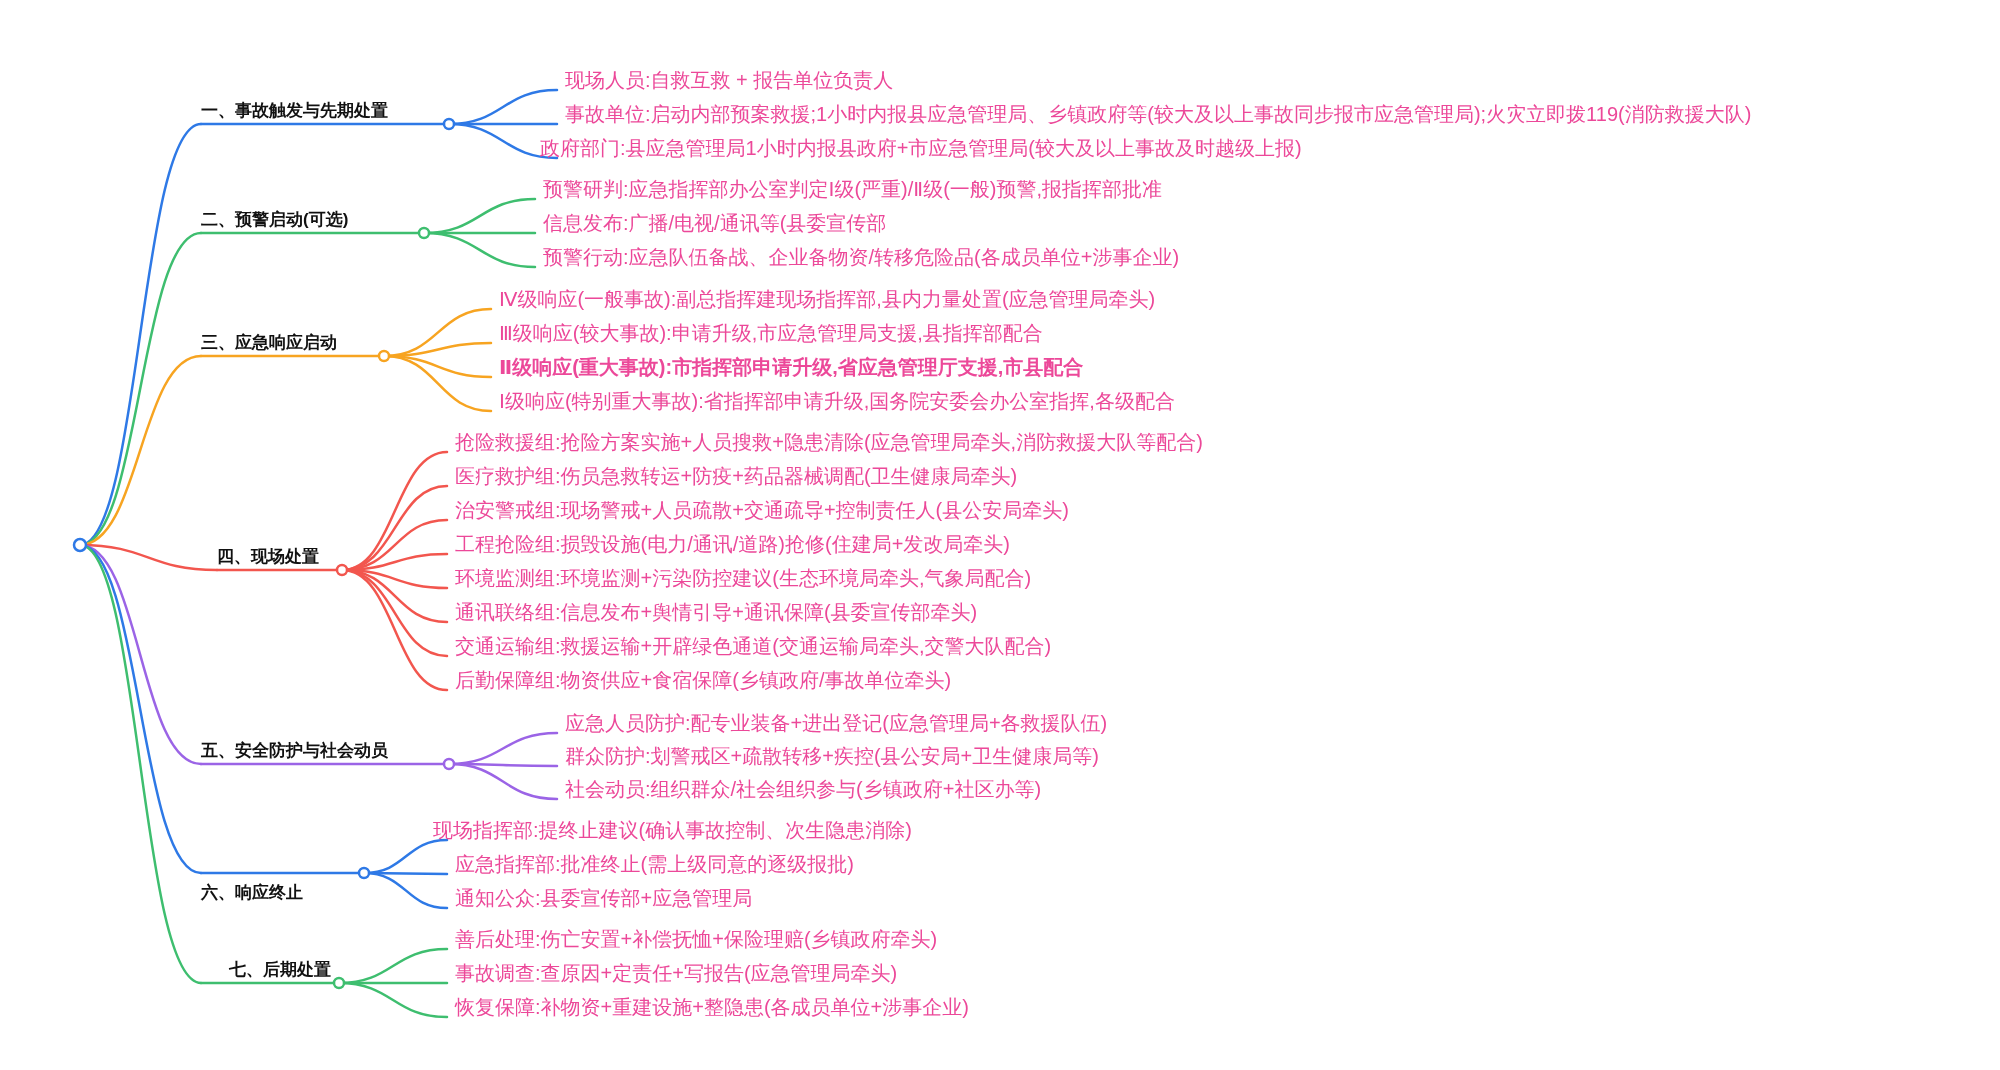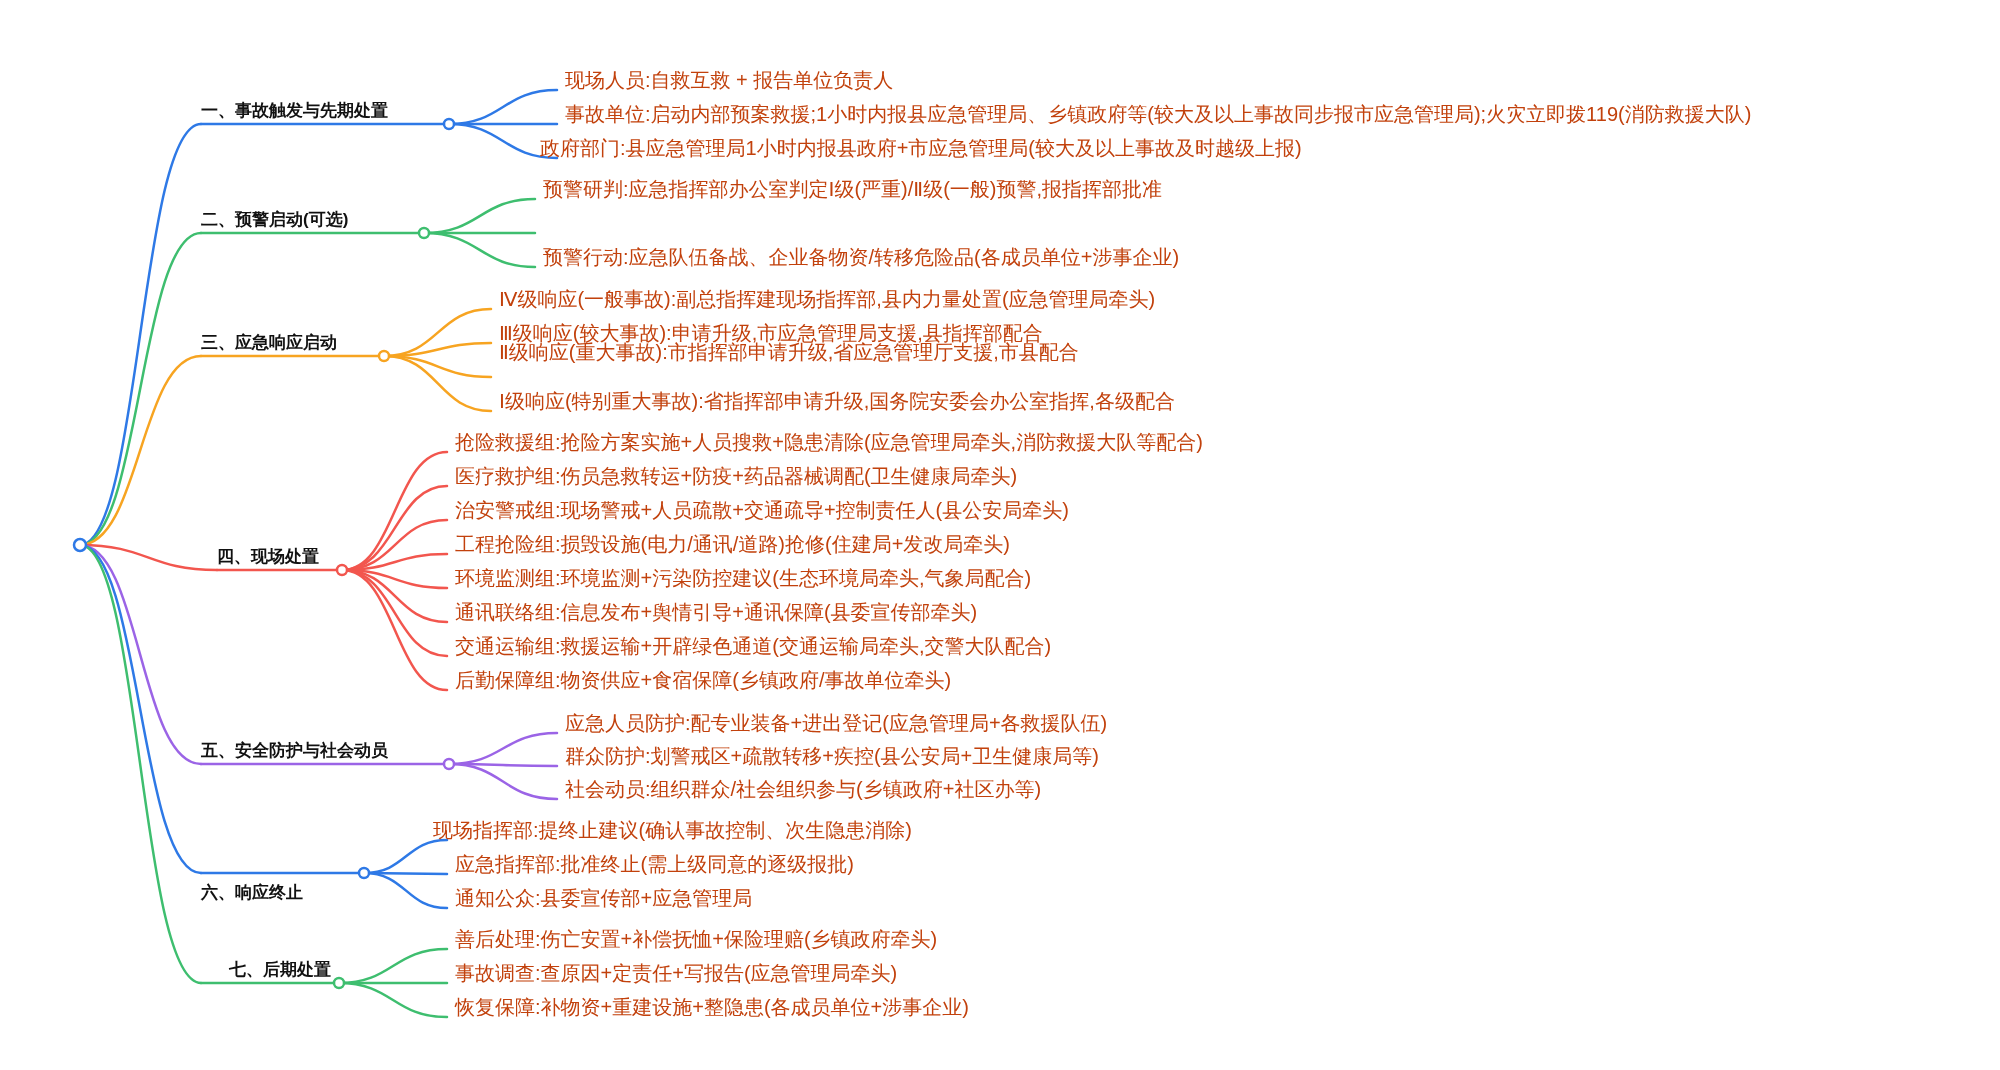--- a/index.html
+++ b/index.html
@@ -8,21 +8,21 @@
   html,body{margin:0;padding:0;background:#ffffff;}
   .canvas{
     position:relative;width:2000px;height:1070px;background:#ffffff;overflow:hidden;
     font-family:"Liberation Sans","DejaVu Sans",sans-serif;
   }
   .links{position:absolute;left:0;top:0;width:2000px;height:1070px;}
   .links path{fill:none;stroke-width:2.5;stroke-linecap:round;}
   .links circle{fill:#ffffff;stroke-width:2.5;}
   .s-blue{stroke:var(--c-blue);} .s-green{stroke:var(--c-green);} .s-orange{stroke:var(--c-orange);}
   .s-red{stroke:var(--c-red);} .s-purple{stroke:var(--c-purple);}
-  .node{position:absolute;white-space:nowrap;color:#c2410c;font-size:20px;line-height:26px;}
+  .node{position:absolute;white-space:nowrap;color:#ec4899;font-size:20px;line-height:26px;}
   .branch-label{font-weight:700;font-size:17px;line-height:26px;color:#111111;}
 </style>
 </head>
 <body>
 
 <div class="canvas">
 
   <svg class="links" viewBox="0 0 2000 1070" xmlns="http://www.w3.org/2000/svg">
 
     <path class="s-blue" d="M80 545 C140 545 140 124 201 124"></path>
@@ -91,25 +91,26 @@
   <div class="node branch-label" style="left:217px;top:544px;">四、现场处置</div>
   <div class="node branch-label" style="left:201px;top:738px;">五、安全防护与社会动员</div>
   <div class="node branch-label" style="left:201px;top:847px;margin-top:33px;">六、响应终止</div>
   <div class="node branch-label" style="left:189px;top:957px;margin-left:40px;">七、后期处置</div>
 
   <div class="node" style="left:565px;top:67px;">现场人员:自救互救 + 报告单位负责人</div>
   <div class="node" style="left:565px;top:101px;">事故单位:启动内部预案救援;1小时内报县应急管理局、乡镇政府等(较大及以上事故同步报市应急管理局);火灾立即拨119(消防救援大队)</div>
   <div class="node" style="left:540px;top:135px;">政府部门:县应急管理局1小时内报县政府+市应急管理局(较大及以上事故及时越级上报)</div>
 
   <div class="node" style="left:543px;top:176px;">预警研判:应急指挥部办公室判定Ⅰ级(严重)/Ⅱ级(一般)预警,报指挥部批准</div>
+  <div class="node" style="left:543px;top:210px;">信息发布:广播/电视/通讯等(县委宣传部</div>
   <div class="node" style="left:543px;top:244px;">预警行动:应急队伍备战、企业备物资/转移危险品(各成员单位+涉事企业)</div>
 
   <div class="node" style="left:499px;top:286px;">Ⅳ级响应(一般事故):副总指挥建现场指挥部,县内力量处置(应急管理局牵头)</div>
   <div class="node" style="left:499px;top:320px;">Ⅲ级响应(较大事故):申请升级,市应急管理局支援,县指挥部配合</div>
-  <div class="node" style="left:499px;top:339px;">Ⅱ级响应(重大事故):市指挥部申请升级,省应急管理厅支援,市县配合</div>
+  <div class="node" style="left:499px;top:354px;font-weight:bold;">Ⅱ级响应(重大事故):市指挥部申请升级,省应急管理厅支援,市县配合</div>
   <div class="node" style="left:499px;top:388px;">Ⅰ级响应(特别重大事故):省指挥部申请升级,国务院安委会办公室指挥,各级配合</div>
 
   <div class="node" style="left:455px;top:429px;">抢险救援组:抢险方案实施+人员搜救+隐患清除(应急管理局牵头,消防救援大队等配合)</div>
   <div class="node" style="left:455px;top:463px;">医疗救护组:伤员急救转运+防疫+药品器械调配(卫生健康局牵头)</div>
   <div class="node" style="left:455px;top:497px;">治安警戒组:现场警戒+人员疏散+交通疏导+控制责任人(县公安局牵头)</div>
   <div class="node" style="left:455px;top:531px;">工程抢险组:损毁设施(电力/通讯/道路)抢修(住建局+发改局牵头)</div>
   <div class="node" style="left:455px;top:565px;">环境监测组:环境监测+污染防控建议(生态环境局牵头,气象局配合)</div>
   <div class="node" style="left:455px;top:599px;">通讯联络组:信息发布+舆情引导+通讯保障(县委宣传部牵头)</div>
   <div class="node" style="left:455px;top:633px;">交通运输组:救援运输+开辟绿色通道(交通运输局牵头,交警大队配合)</div>
   <div class="node" style="left:455px;top:667px;">后勤保障组:物资供应+食宿保障(乡镇政府/事故单位牵头)</div>

